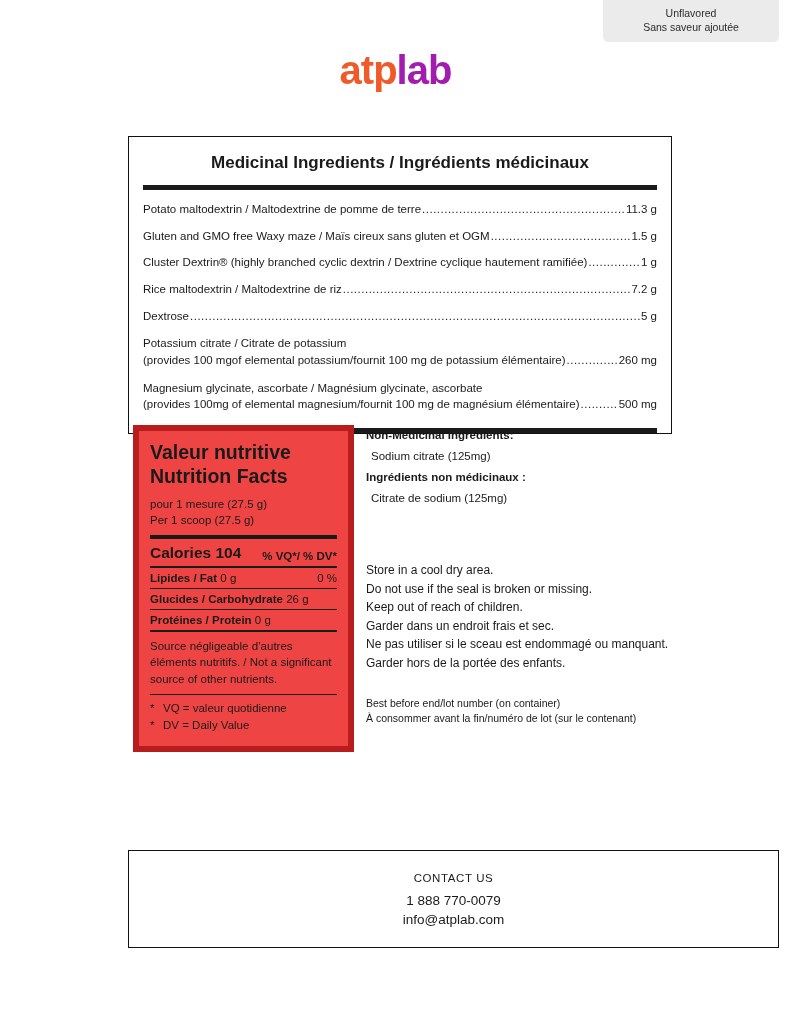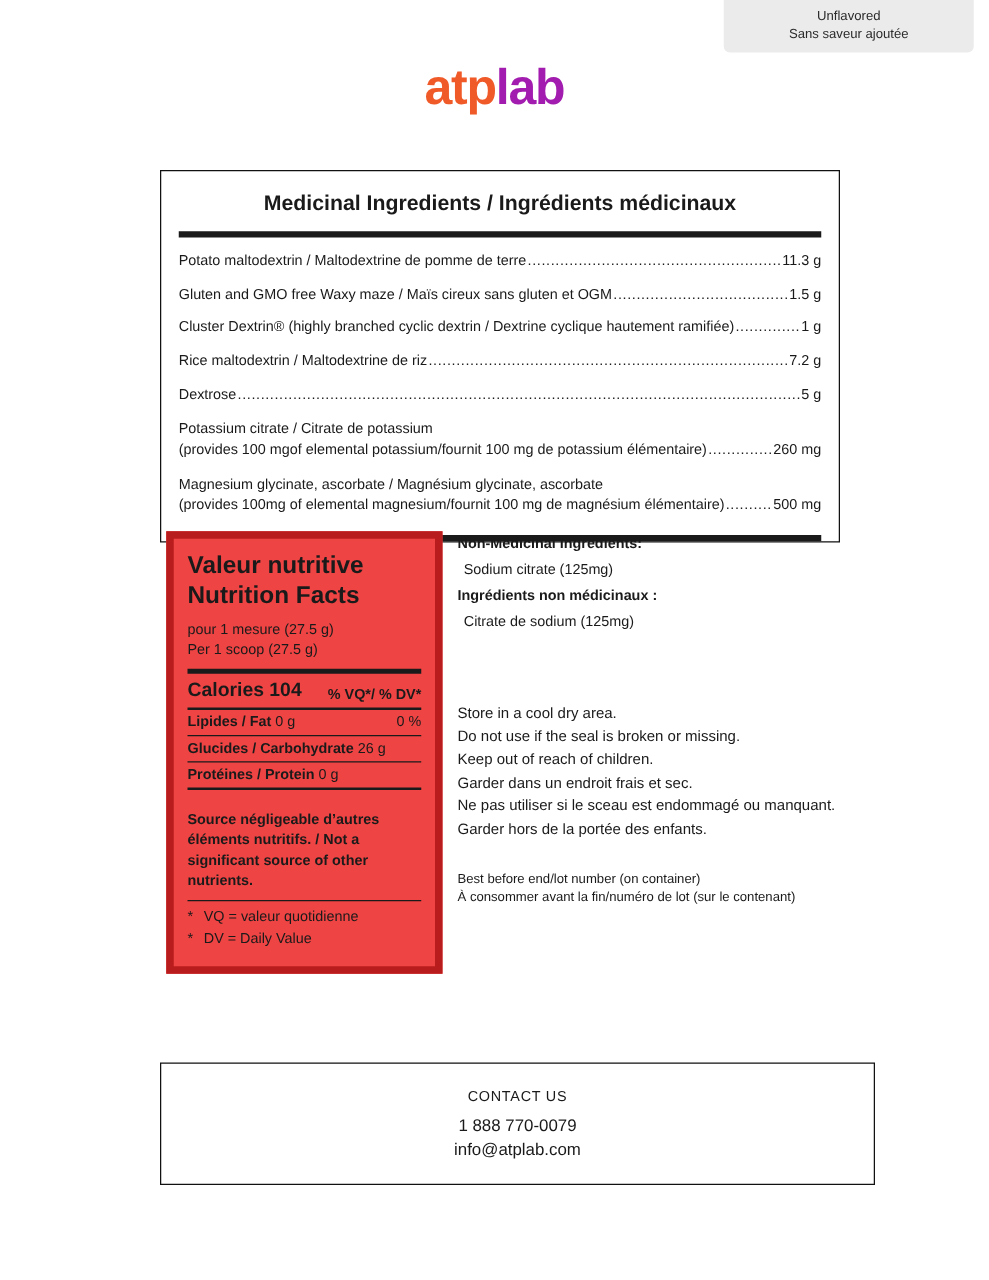--- a/index.html
+++ b/index.html
@@ -14,21 +14,21 @@
     font-family: "Liberation Sans", sans-serif;
     color: #1a1a1a;
     overflow: hidden;
   }
 
   
   .flavor-tag {
     position: absolute;
     top: 0;
     right: 12px;
-    width: 200px;
+    width: 176px;
     background: #ebebeb;
     border-radius: 0 0 5px 5px;
     text-align: center;
     padding: 6px 4px 8px 4px;
     line-height: 1.35;
   }
   .flavor-tag div {
     font-size: 10.5px;
     color: #2b2b2b;
   }
@@ -138,22 +138,21 @@
     display: flex;
     justify-content: space-between;
     align-items: baseline;
     font-size: 11.5px;
     padding: 4px 0 4px 0;
   }
   .nut-row b { font-weight: bold; }
   .nf-note {
     font-size: 11.5px;
     line-height: 1.42;
-    padding: 16px 0 7px 0;
-    font-weight: bold;
+    padding: 6px 0 7px 0;
   }
   .nf-foot {
     font-size: 11.5px;
     line-height: 1.5;
     padding-top: 5px;
   }
   .nf-foot div { display: flex; }
   .nf-foot .star { width: 13px; }
 
   
@@ -183,21 +182,21 @@
     width: 320px;
     font-size: 10.5px;
     line-height: 1.45;
   }
 
   
   .contact {
     position: absolute;
     left: 128px;
     top: 850px;
-    width: 572px;
+    width: 651px;
     height: 98px;
     border: 1px solid #111;
     display: flex;
     flex-direction: column;
     align-items: center;
     justify-content: center;
     background: #fff;
   }
   .contact .us {
     font-size: 11.5px;

